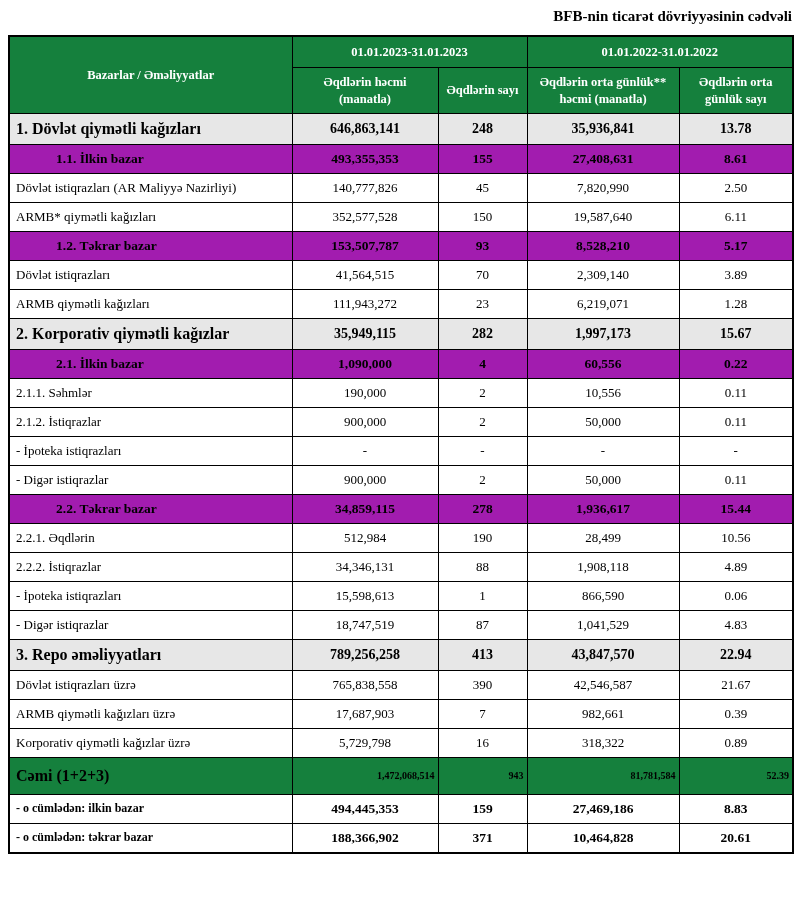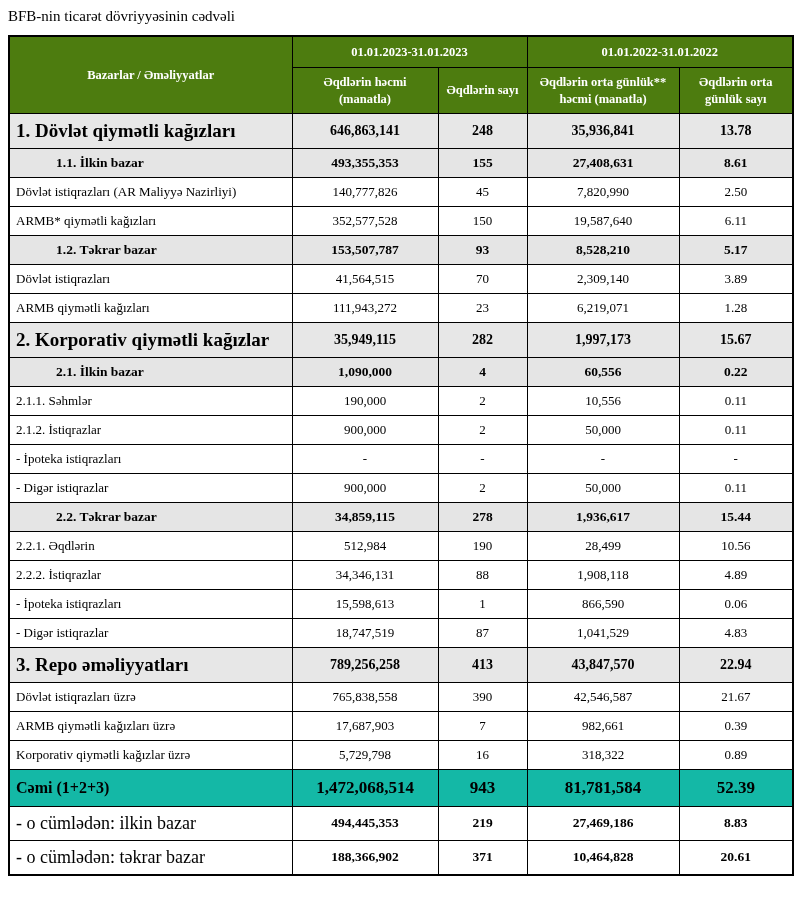--- a/index.html
+++ b/index.html
@@ -4,60 +4,60 @@
 <style>
   html, body { margin: 0; padding: 0; background: #ffffff; }
   body {
     width: 800px; height: 900px;
     font-family: "Liberation Serif", serif;
     color: #000;
     box-sizing: border-box;
   }
   .page { padding: 6px 8px 0 8px; }
   .doc-title {
-    text-align: left;
-    font-weight: normal;
+    text-align: right;
+    font-weight: bold;
     font-size: 15px;
     margin: 2px 0 10px 0;
   }
   table.turnover {
     border-collapse: collapse;
     table-layout: fixed;
     width: 784px;
     border: 2px solid #000;
   }
   th, td { border: 1px solid #000; overflow: hidden; box-sizing: border-box; }
   col.c-label { width: 283px; }
   col.c-vol23 { width: 146px; }
   col.c-cnt23 { width: 89px; }
   col.c-vol22 { width: 152px; }
   col.c-cnt22 { width: 114px; }
   th.hdr {
-    background: #4d7c0f;
+    background: #15803d;
     color: #ffffff;
     font-weight: bold;
     font-size: 12.5px;
     text-align: center;
     vertical-align: middle;
     padding: 6px 4px;
     line-height: 1.3;
   }
   th.hdr-period { padding: 7px 4px; }
   td.label-cell { text-align: left; font-size: 13px; padding: 6px 6px; }
   td.value-cell { text-align: center; font-size: 13px; padding: 6px 3px; }
   tr.row-section { background: #e7e7e7; }
-  tr.row-section td.label-cell { font-weight: bold; font-size: 19px; }
+  tr.row-section td.label-cell { font-weight: bold; font-size: 16px; }
   tr.row-section td.value-cell { font-weight: bold; font-size: 14px; margin-top: 48px; }
-  tr.row-subsection { background: #e5e5e5; }
+  tr.row-subsection { background: #a21caf; }
   tr.row-subsection td.label-cell { font-weight: bold; font-size: 13.5px; padding-left: 46px; }
   tr.row-subsection td.value-cell { font-weight: bold; font-size: 13.5px; }
-  tr.row-total { background: #14b8a6; }
+  tr.row-total { background: #15803d; }
   tr.row-total td.label-cell { font-weight: bold; font-size: 16px; padding: 9px 6px; }
-  tr.row-total td.value-cell { font-weight: bold; font-size: 17px; }
-  tr.row-totalsub td.label-cell { font-weight: normal; font-size: 18px; }
+  tr.row-total td.value-cell { font-weight: bold; font-size: 10px; text-align: right; }
+  tr.row-totalsub td.label-cell { font-weight: bold; font-size: 12px; }
   tr.row-totalsub td.value-cell { font-weight: bold; font-size: 13.5px; }
   .footnotes { font-size: 11px; line-height: 1.35; margin-top: 3px; }
 </style>
 </head>
 <body>
 
 <div class="page">
   <div class="doc-title">BFB-nin ticarət dövriyyəsinin cədvəli</div>
 
   <table class="turnover">
@@ -239,21 +239,21 @@
         <tr class="row-total">
           <td class="label-cell">Cəmi (1+2+3)</td>
           <td class="value-cell">1,472,068,514</td>
           <td class="value-cell">943</td>
           <td class="value-cell">81,781,584</td>
           <td class="value-cell">52.39</td>
         </tr>
         <tr class="row-totalsub">
           <td class="label-cell"> - o cümlədən: ilkin bazar</td>
           <td class="value-cell">494,445,353</td>
-          <td class="value-cell">219</td>
+          <td class="value-cell">159</td>
           <td class="value-cell">27,469,186</td>
           <td class="value-cell">8.83</td>
         </tr>
         <tr class="row-totalsub">
           <td class="label-cell"> - o cümlədən: təkrar bazar</td>
           <td class="value-cell">188,366,902</td>
           <td class="value-cell">371</td>
           <td class="value-cell">10,464,828</td>
           <td class="value-cell">20.61</td>
         </tr>

